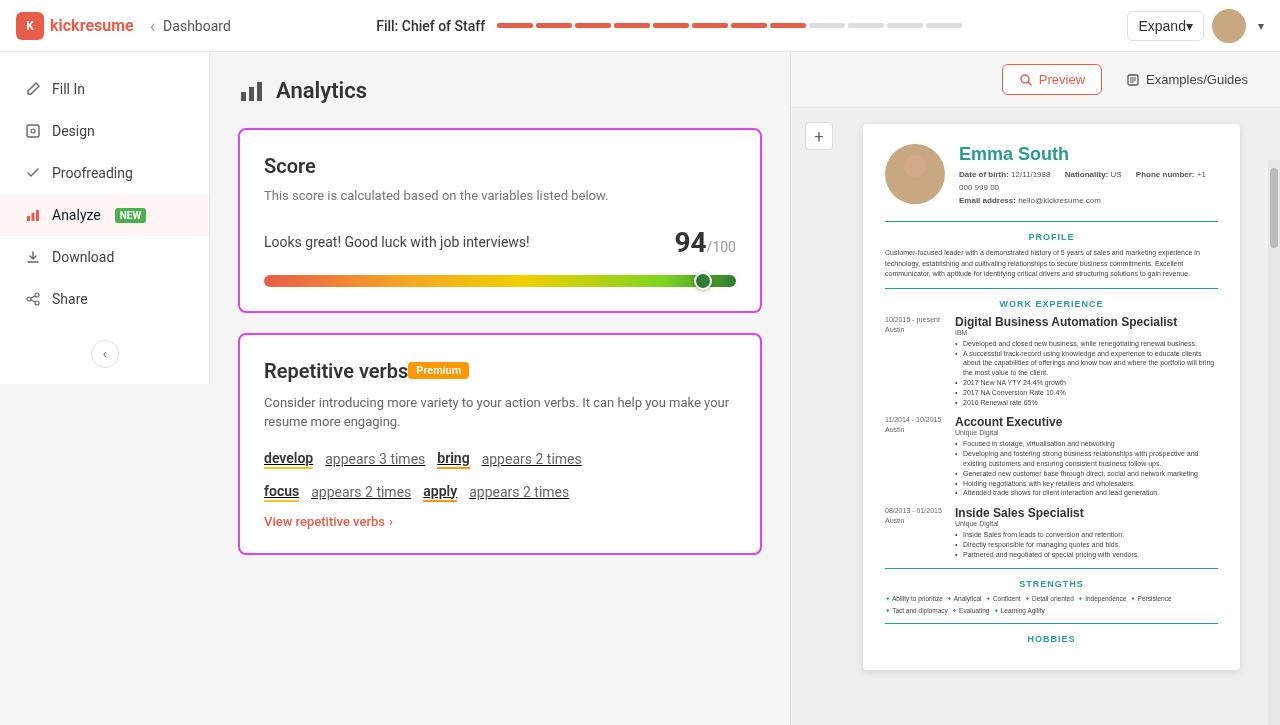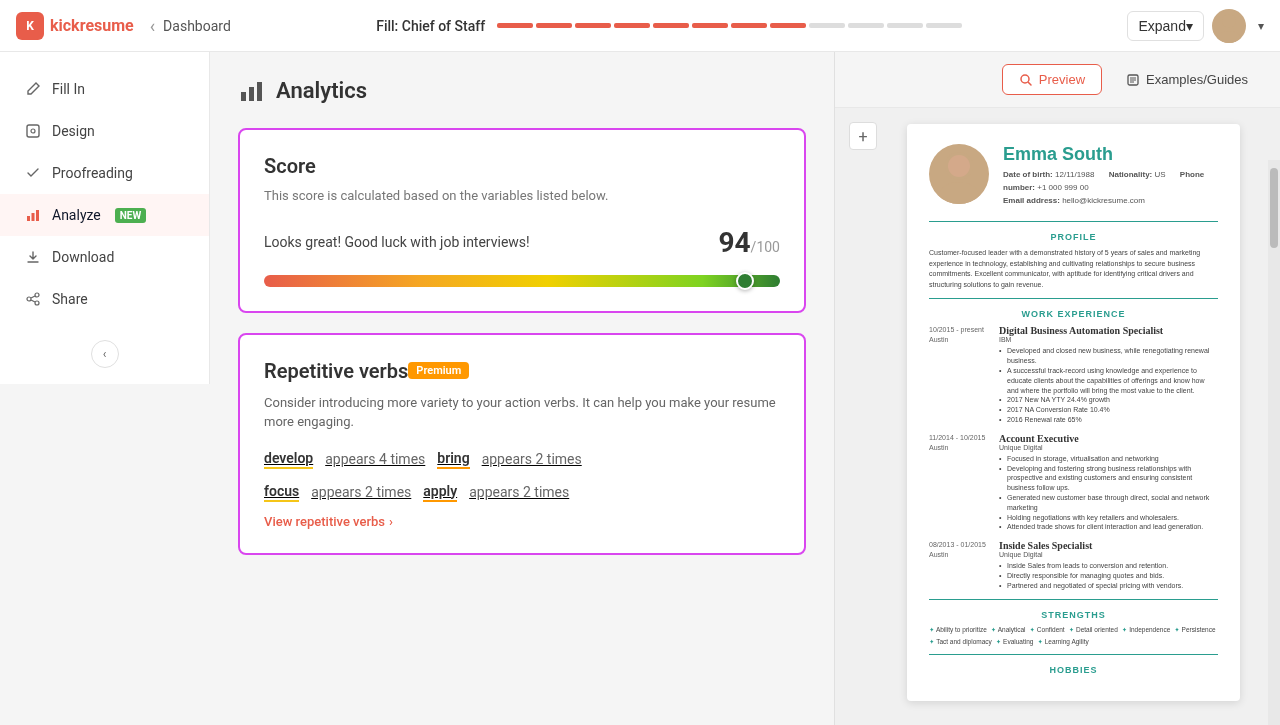--- a/index.html
+++ b/index.html
@@ -61,42 +61,42 @@
     .verbs-desc { font-size: 13px; color: #666; margin: 10px 0 18px; line-height: 1.5; }
     .verb-rows { display: flex; flex-direction: column; gap: 4px; text-decoration: underline; }
     .verb-row { display: flex; align-items: center; gap: 12px; font-size: 14px; }
     .verb-word { font-weight: 600; color: #333; border-bottom: 2px solid; padding-bottom: 1px; }
     .verb-word.yellow { border-color: #f5c518; }
     .verb-word.orange { border-color: #ff9800; }
     .verb-count { color: #666; }
     .view-more { color: #e85d4a; font-size: 13px; font-weight: 500; cursor: pointer; display: flex; align-items: center; gap: 4px; margin-top: 12px; }
 
     
-    .resume-preview-panel { width: 446px; background: #f0f0f0; border-left: 1px solid #e0e0e0; position: relative; overflow: hidden; flex-shrink: 0; }
+    .resume-preview-panel { width: 490px; background: #f0f0f0; border-left: 1px solid #e0e0e0; position: relative; overflow: hidden; flex-shrink: 0; }
     .preview-toolbar { display: flex; align-items: center; justify-content: flex-end; gap: 8px; padding: 12px 16px; background: #f5f5f5; border-bottom: 1px solid #e8e8e8; }
     .preview-btn { display: flex; align-items: center; gap: 6px; padding: 7px 16px; border: 1.5px solid #e85d4a; border-radius: 6px; background: #fff; color: #e85d4a; font-size: 13px; font-weight: 500; cursor: pointer; }
     .examples-btn { display: flex; align-items: center; gap: 6px; padding: 7px 16px; border: none; background: transparent; color: #444; font-size: 13px; cursor: pointer; }
     .plus-btn { position: absolute; left: 14px; top: 14px; width: 28px; height: 28px; background: #fff; border: 1px solid #ddd; border-radius: 4px; display: flex; align-items: center; justify-content: center; cursor: pointer; color: #666; font-size: 16px; z-index: 5; }
     .resume-scroll { position: absolute; right: 0; top: 52px; bottom: 0; width: 12px; background: #e8e8e8; }
     .resume-scroll-thumb { width: 8px; height: 80px; background: #bbb; border-radius: 4px; margin: 2px; margin-top: 8px; }
 
     
     .resume-doc { background: #fff; margin: 8px 20px; border-radius: 4px; box-shadow: 0 2px 8px rgba(0,0,0,0.12); padding: 20px 22px; font-family: Georgia, serif; overflow: hidden; }
     .resume-header { display: flex; gap: 14px; align-items: flex-start; margin-bottom: 14px; }
     .resume-photo { width: 60px; height: 60px; border-radius: 50%; background: #c8a882; overflow: hidden; flex-shrink: 0; }
     .resume-name { font-size: 18px; font-weight: 700; color: #2a9d8f; margin-bottom: 4px; font-family: Arial, sans-serif; }
     .resume-meta { font-size: 8px; color: #555; line-height: 1.6; font-family: Arial, sans-serif; }
     .resume-meta span { margin-right: 6px; }
     .resume-divider { border: none; border-top: 1px solid #2a9d8f; margin: 8px 0; }
     .resume-section-title { text-align: center; font-size: 9px; font-weight: 700; color: #2a9d8f; letter-spacing: 1px; text-transform: uppercase; margin: 10px 0 6px; font-family: Arial, sans-serif; }
     .resume-profile-text { font-size: 7px; color: #444; line-height: 1.5; font-family: Arial, sans-serif; margin-bottom: 8px; }
     .work-entry { display: flex; gap: 10px; margin-bottom: 8px; }
     .work-date { font-size: 7px; color: #666; min-width: 60px; font-family: Arial, sans-serif; line-height: 1.4; }
     .work-details { flex: 1; }
-    .work-title { font-size: 10px; font-weight: 700; color: #333; font-family: Liberation Serif, serif; }
+    .work-title { font-size: 12px; font-weight: 700; color: #333; font-family: Liberation Sans, sans-serif; }
     .work-company { font-size: 7px; color: #555; font-family: Arial, sans-serif; }
     .work-bullets { margin-top: 3px; }
     .work-bullet { font-size: 7px; color: #444; line-height: 1.4; padding-left: 8px; position: relative; font-family: Arial, sans-serif; }
     .work-bullet::before { content: '•'; position: absolute; left: 0; }
     .strengths-grid { display: flex; flex-wrap: wrap; gap: 4px; font-size: 6.5px; color: #444; font-family: Arial, sans-serif; }
     .strength-item::before { content: '✦ '; color: #2a9d8f; }
   </style>
 </head>
 <body>
 
@@ -242,21 +242,21 @@
         <div style="display:flex;align-items:center;gap:0;margin-bottom:8px;">
           <div class="verbs-card-title">
             <span>Repetitive verbs</span>
           </div>
           <span class="premium-badge">Premium</span>
         </div>
         <div class="verbs-desc">Consider introducing more variety to your action verbs. It can help you make your resume more engaging.</div>
         <div class="verb-rows">
           <div class="verb-row">
             <span class="verb-word yellow">develop</span>
-            <span class="verb-count">appears 4 times</span>
+            <span class="verb-count">appears 3 times</span>
             <span class="verb-word orange">bring</span>
             <span class="verb-count">appears 2 times</span>
           </div>
           <div class="verb-row" style="margin-top:10px;">
             <span class="verb-word yellow">focus</span>
             <span class="verb-count">appears 2 times</span>
             <span class="verb-word orange">apply</span>
             <span class="verb-count">appears 2 times</span>
           </div>
         </div>

